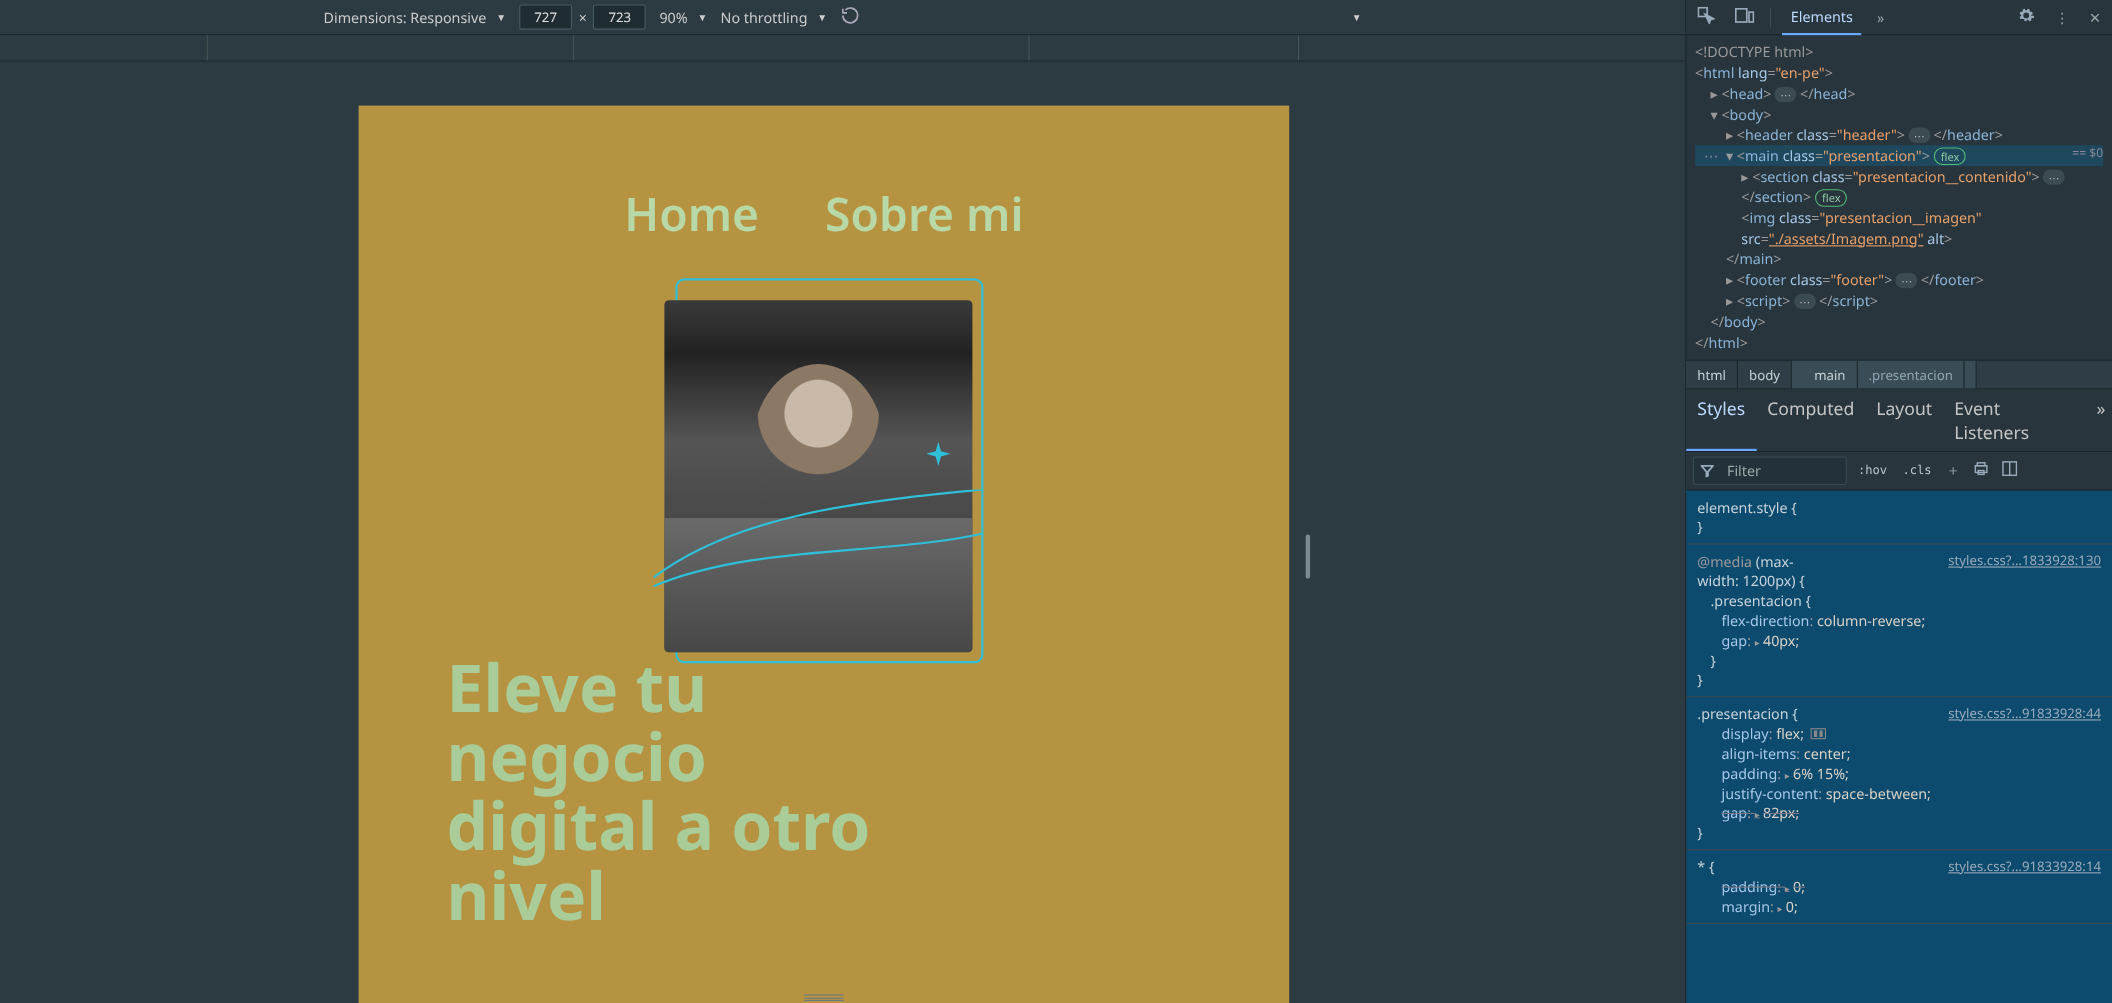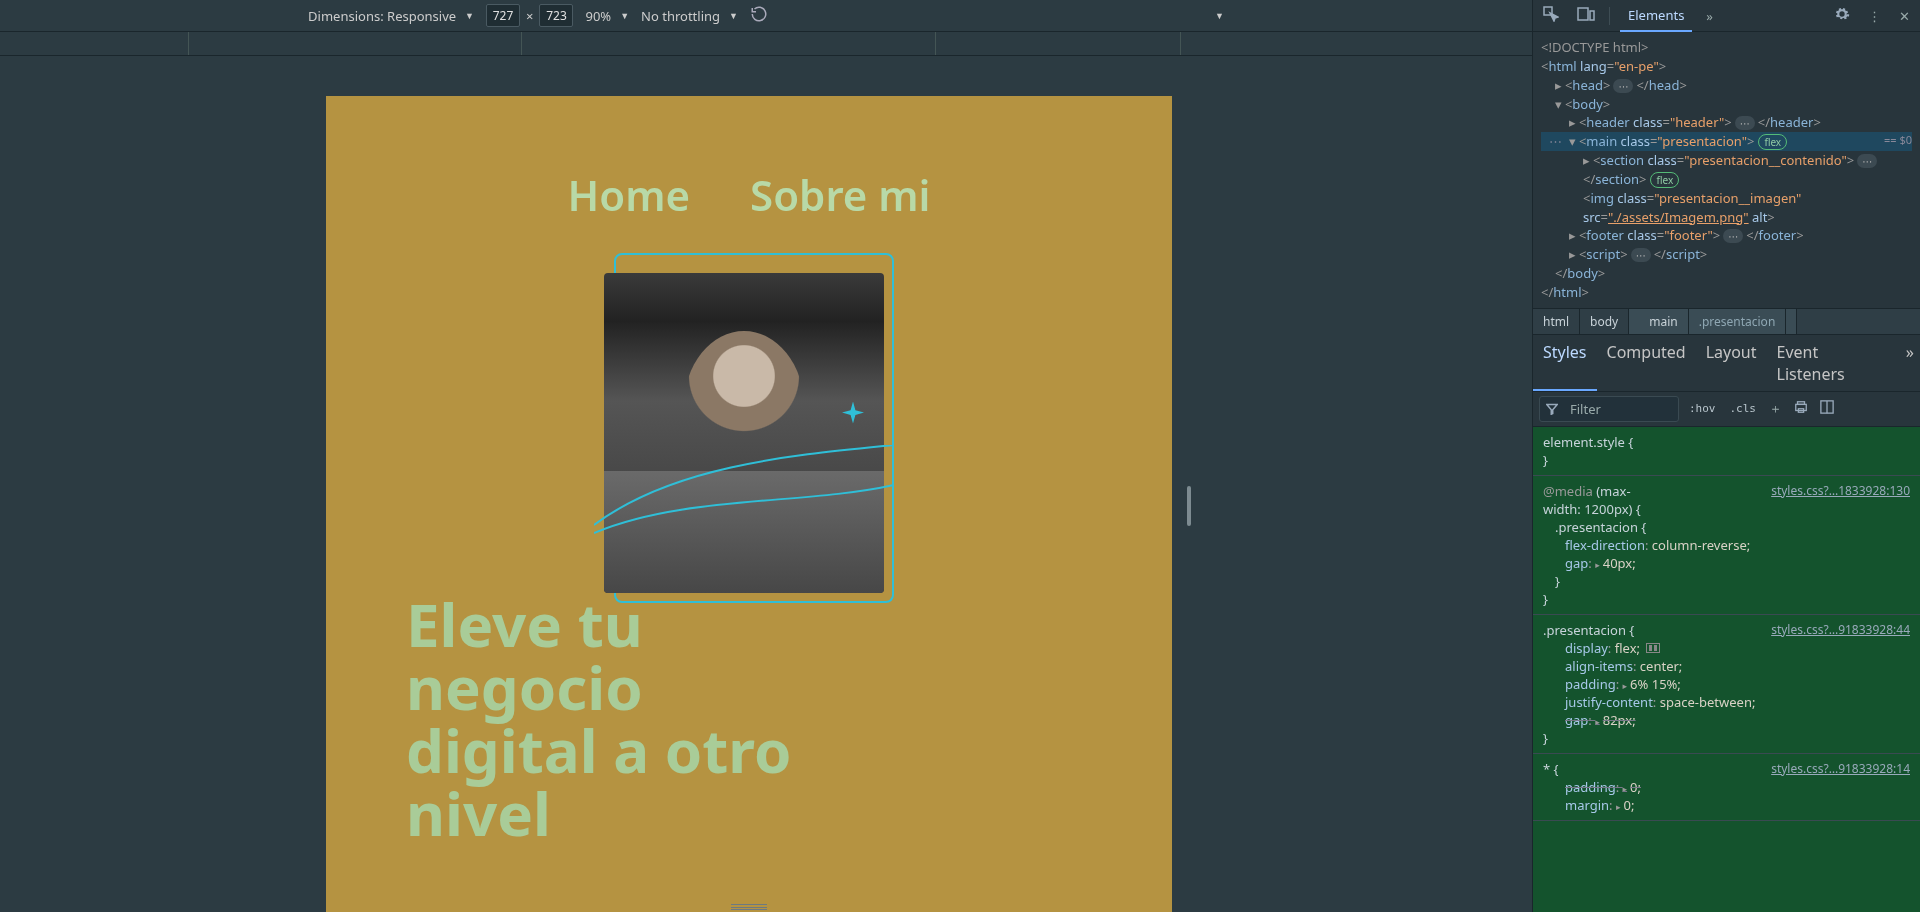--- a/index.html
+++ b/index.html
@@ -1,21 +1,21 @@
 <!DOCTYPE html>
 <html><head>
 <meta charset="utf-8">
 <style>
 * { margin: 0; padding: 0; box-sizing: border-box; font-family: system-ui, -apple-system, sans-serif; }
 body { background: #2c3b42; color: #d0d0d0; height: 912px; width: 1920px; overflow: hidden; font-size: 12px; }
 .devtools { display: flex; height: 100%; }
 .left-pane { flex: 1; display: flex; flex-direction: column; background: #2c3b42; }
 .dev-toolbar { display: flex; align-items: center; gap: 12px; padding: 4px 10px; background: #2c3b42; color: #ccc; justify-content: center; height: 32px; font-size: 13px; border-bottom: 1px solid #1a262c; }
 .dev-toolbar .group { display:flex; align-items:center; gap:6px; }
-.dev-toolbar input.dim { width: 34px; background: #1f2d33; border: 1px solid #4a5a62; color: #e0e0e0; padding: 2px 4px; text-align: center; font-size:12px; border-radius:2px; }
+.dev-toolbar input.dim { width: 48px; background: #1f2d33; border: 1px solid #4a5a62; color: #e0e0e0; padding: 2px 4px; text-align: center; font-size:12px; border-radius:2px; }
 .dev-toolbar .drop { cursor:pointer; }
 .tri { font-size:9px; margin-left:3px; }
 .ruler { height: 24px; background: #2c3b42; border-bottom: 1px solid #1a262c; position: relative; }
 .ruler .tick { position:absolute; top:0; bottom:0; width:1px; background:#455; }
 .viewport-area { flex:1; display:flex; justify-content:center; align-items:flex-start; padding:40px 0 0; position:relative; background:#2c3b42; overflow:hidden; }
 .device-frame { width:880px; height:820px; display:flex; }
 .device-screen { width:846px; background:#b59341; position:relative; overflow:hidden; }
 .device-scroll { width:34px; background:#2c3b42; display:flex; align-items:center; justify-content:center; }
 .device-scroll .bar { width:4px; height:40px; background:#7d8b91; border-radius:2px; }
 .page-nav { display:flex; justify-content:center; gap:60px; padding:70px 0 40px; }
@@ -48,21 +48,21 @@
 .crumbs span { padding:4px 10px; border-right:1px solid #1a262c; color:#c8d2d8; cursor:pointer; }
 .crumbs span.active { background:#3a4c55; }
 .crumbs .sel-part { color:#8fa7b3; }
 .styles-tabs { display:flex; background:#28353c; border-bottom:1px solid #1a262c; }
 .styles-tabs span { padding:6px 10px; font-size:16px; color:#c5c5c5; cursor:pointer; }
 .styles-tabs span.active { border-bottom:2px solid #6aa8ff; color:#bcd9ff; }
 .styles-toolbar { display:flex; align-items:center; padding:4px 6px; gap:6px; border-bottom:1px solid #1a262c; background:#28353c; }
 .styles-toolbar .filter { flex:0 0 140px; display:flex; align-items:center; gap:12px; background:#22313a; border:1px solid #3a4a52; border-radius:3px; padding:3px 6px; color:#9aa; }
 .styles-toolbar .pill { color:#b8c5cc; font-family:Menlo,Consolas,monospace; font-size:11px; padding:2px 4px; cursor:pointer; }
 .styles-toolbar .ic { color:#9aa; cursor:pointer; padding:3px; }
-.styles-body { flex:1; overflow:auto; background:#14532d; }
+.styles-body { flex:1; overflow:auto; background:#0c4a6e; }
 .rule { border-bottom:1px solid #3a4a52; padding:6px 10px; font-family:Menlo,Consolas,monospace; font-size:13px; position:relative; }
 .rule .src { color:#9ab; text-decoration:underline; float:right; font-size:12px; cursor:pointer; }
 .rule .sel { color:#c7d3da; }
 .rule .prop { color:#a7c8e8; }
 .rule .pval { color:#d9d2c6; }
 .rule .strike { text-decoration:line-through; color:#778; }
 .rule .line { padding-left:22px; display:block; }
 .rule .tri2 { color:#999; font-size:9px; margin-right:3px; }
 .rule .flex-ic { display:inline-block; width:14px; height:10px; border:1px solid #888; margin-left:6px; position:relative; }
 .rule .flex-ic::before{content:"";position:absolute;left:2px;top:1px;width:3px;bottom:1px;background:#888;}
@@ -164,20 +164,21 @@
 
     <div class="dom-tree">
       <div><span class="punct">&lt;!DOCTYPE html&gt;</span></div>
       <div><span class="punct">&lt;</span><span class="tag">html</span> <span class="attr">lang</span><span class="punct">=</span><span class="val">"en-pe"</span><span class="punct">&gt;</span></div>
       <div class="indent1"><span class="punct">▸ &lt;</span><span class="tag">head</span><span class="punct">&gt;</span><span class="collapsed-pill">⋯</span><span class="punct">&lt;/</span><span class="tag">head</span><span class="punct">&gt;</span></div>
       <div class="indent1"><span class="punct">▾ &lt;</span><span class="tag">body</span><span class="punct">&gt;</span></div>
       <div class="indent2"><span class="punct">▸ &lt;</span><span class="tag">header</span> <span class="attr">class</span><span class="punct">=</span><span class="val">"header"</span><span class="punct">&gt;</span><span class="collapsed-pill">⋯</span><span class="punct">&lt;/</span><span class="tag">header</span><span class="punct">&gt;</span></div>
       <div class="indent2 row-sel"><span style="color:#889;margin-left:-20px;position:absolute">⋯</span><span class="punct">▾ &lt;</span><span class="tag">main</span> <span class="attr">class</span><span class="punct">=</span><span class="val">"presentacion"</span><span class="punct">&gt;</span><span class="flex-pill">flex</span><span class="row-sel-trail">== $0</span></div>
       <div class="indent3"><span class="punct">▸ &lt;</span><span class="tag">section</span> <span class="attr">class</span><span class="punct">=</span><span class="val">"presentacion__contenido"</span><span class="punct">&gt;</span><span class="collapsed-pill">⋯</span><span class="punct">&lt;/</span><span class="tag">section</span><span class="punct">&gt;</span><span class="flex-pill">flex</span></div>
       <div class="indent3"><span class="punct">&lt;</span><span class="tag">img</span> <span class="attr">class</span><span class="punct">=</span><span class="val">"presentacion__imagen"</span> <span class="attr">src</span><span class="punct">=</span><span class="val" style="text-decoration:underline">"./assets/Imagem.png"</span> <span class="attr">alt</span><span class="punct">&gt;</span></div>
+      <div class="indent2"><span class="punct">&lt;/</span><span class="tag">main</span><span class="punct">&gt;</span></div>
       <div class="indent2"><span class="punct">▸ &lt;</span><span class="tag">footer</span> <span class="attr">class</span><span class="punct">=</span><span class="val">"footer"</span><span class="punct">&gt;</span><span class="collapsed-pill">⋯</span><span class="punct">&lt;/</span><span class="tag">footer</span><span class="punct">&gt;</span></div>
       <div class="indent2"><span class="punct">▸ &lt;</span><span class="tag">script</span><span class="punct">&gt;</span><span class="collapsed-pill">⋯</span><span class="punct">&lt;/</span><span class="tag">script</span><span class="punct">&gt;</span></div>
       <div class="indent1"><span class="punct">&lt;/</span><span class="tag">body</span><span class="punct">&gt;</span></div>
       <div><span class="punct">&lt;/</span><span class="tag">html</span><span class="punct">&gt;</span></div>
     </div>
 
     <div class="crumbs">
       <span>html</span>
       <span>body</span>
       <span class="active"><span>main</span><span class="sel-part">.presentacion</span></span>

